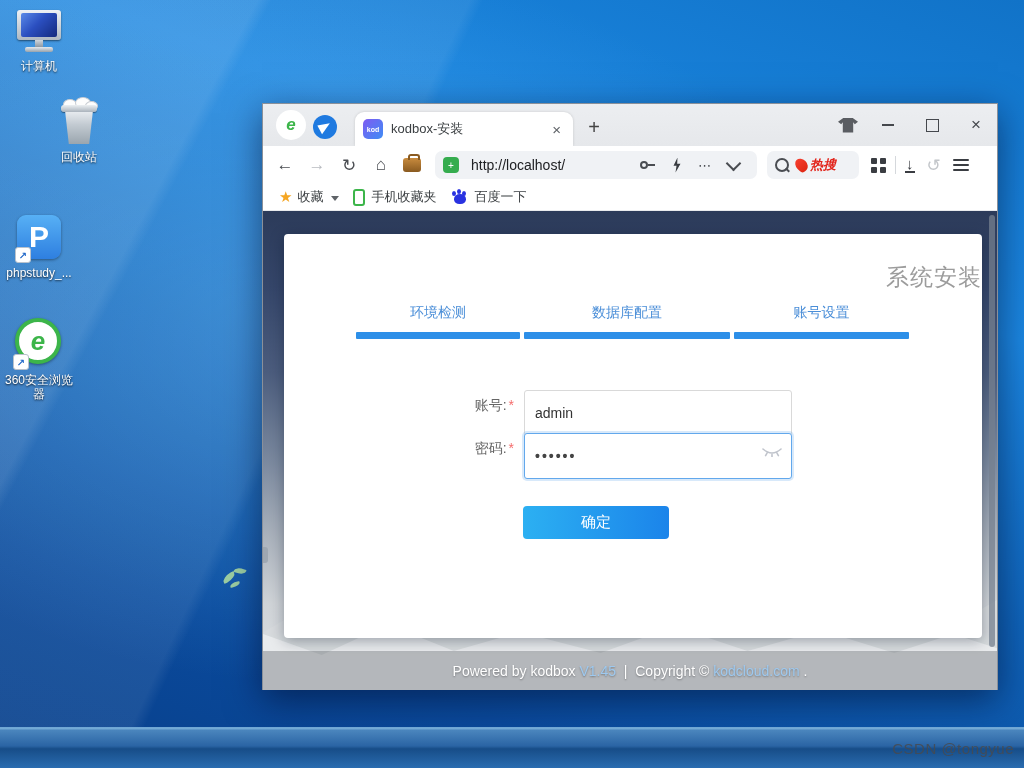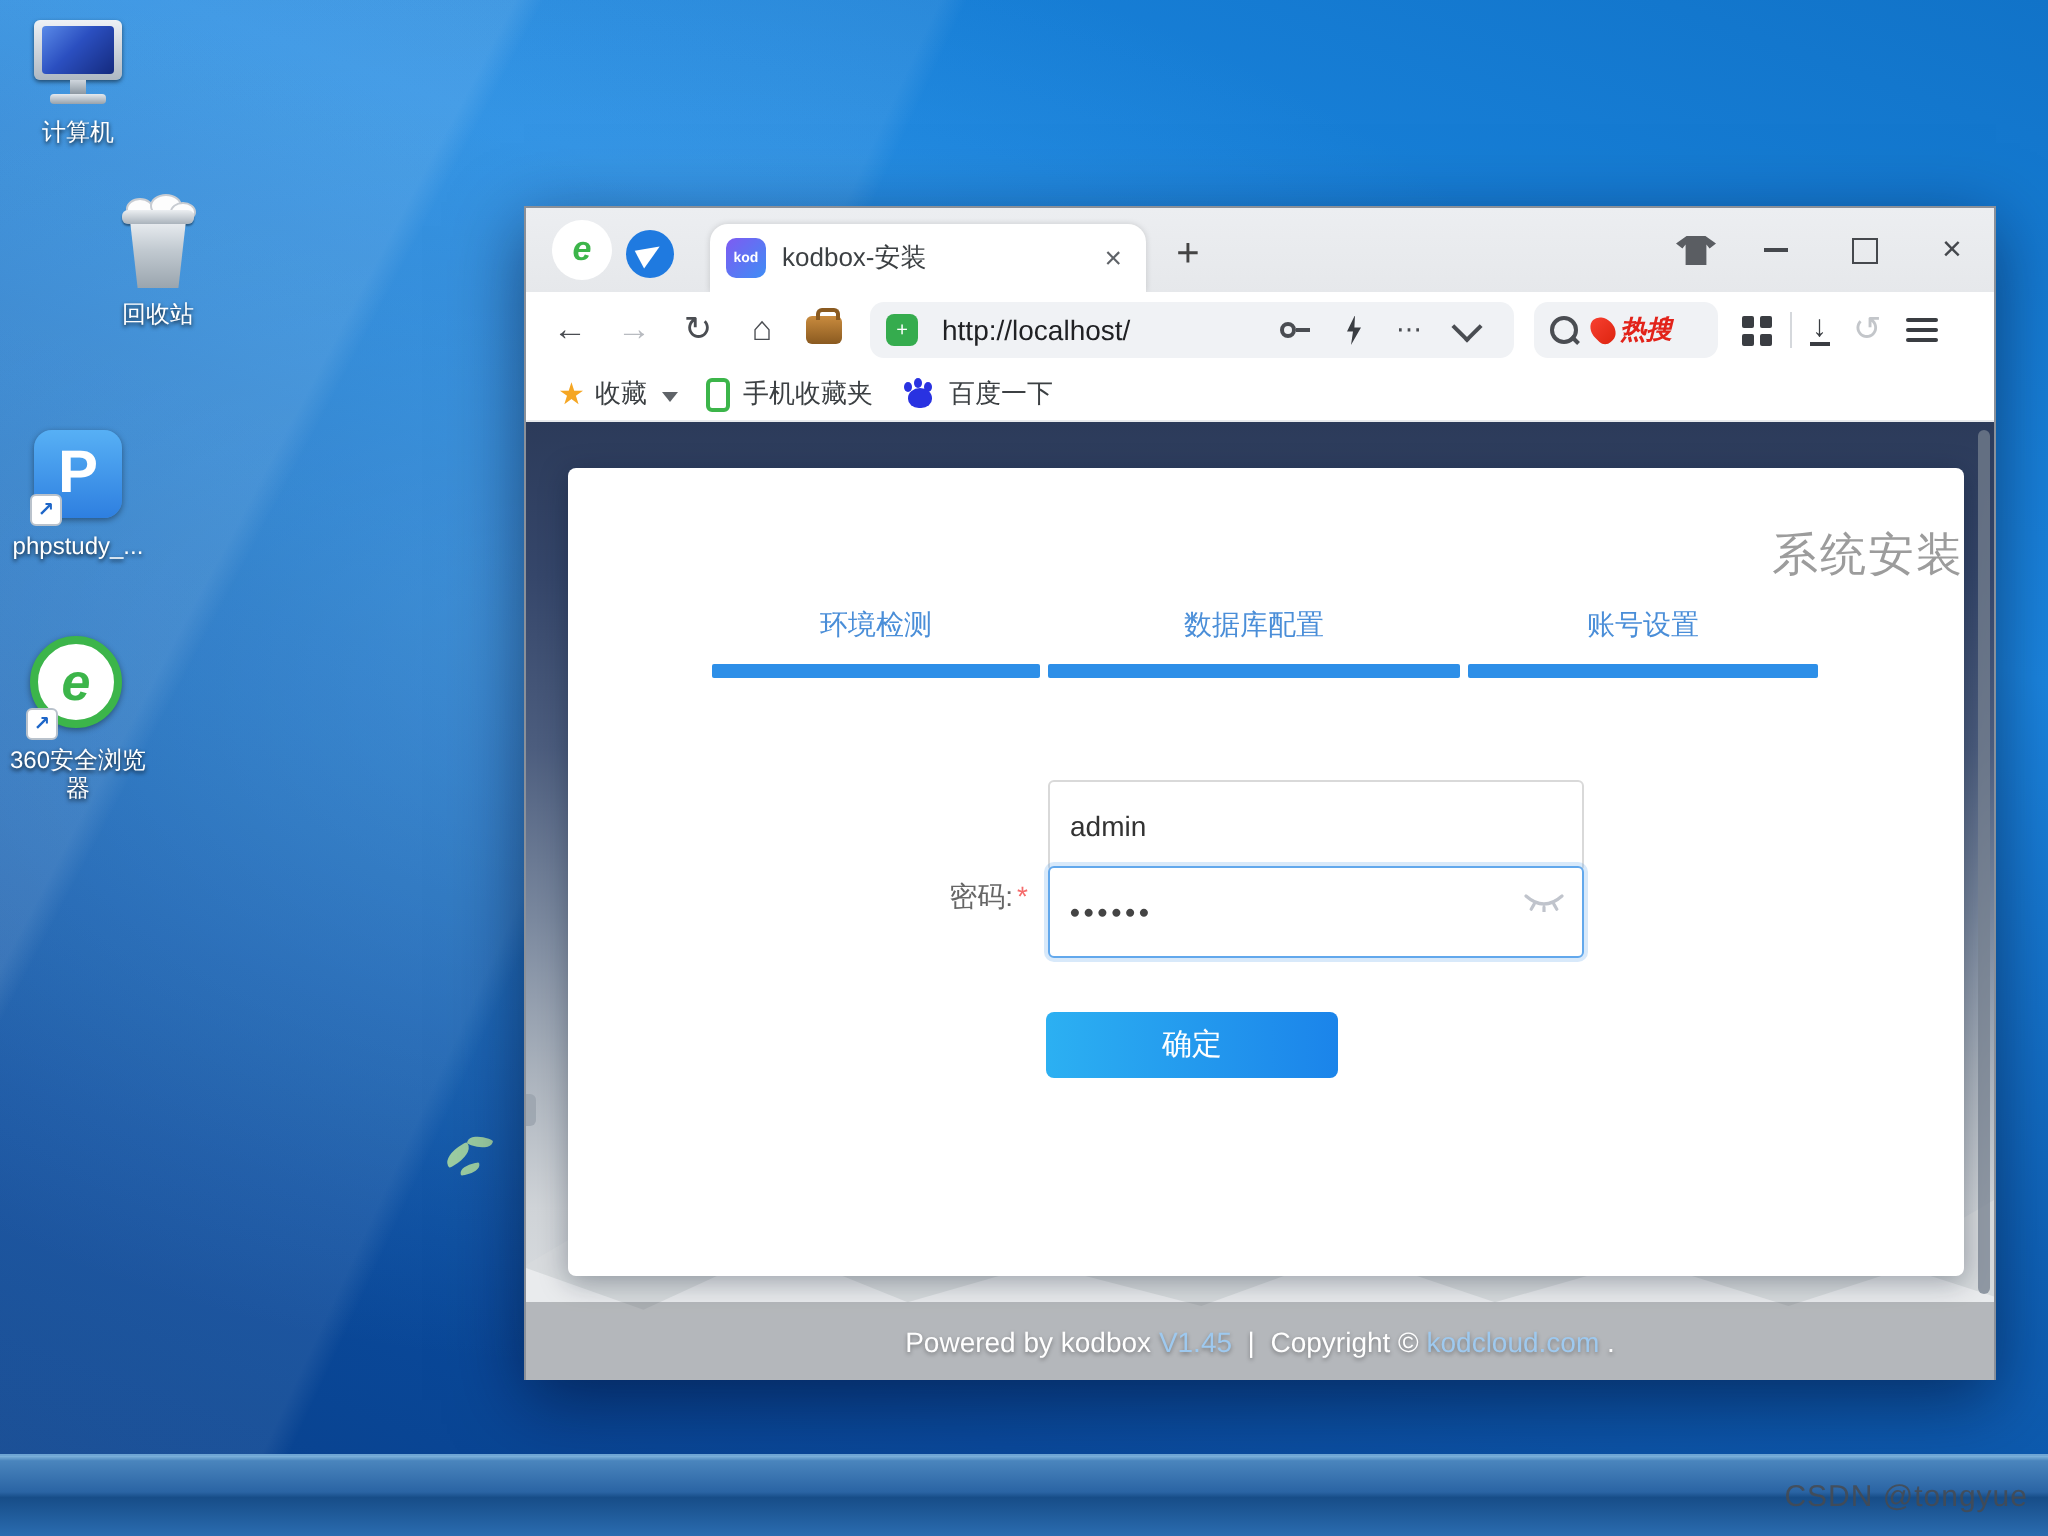--- a/index.html
+++ b/index.html
@@ -294,20 +294,21 @@
         <h1>系统安装</h1>
 
         <div class="step s0">环境检测</div>
         <div class="step s1">数据库配置</div>
         <div class="step s2">账号设置</div>
         <div class="bar b0"></div>
         <div class="bar b1"></div>
         <div class="bar b2"></div>
 
         <div class="frow r0">
+          <span class="flabel"><span>账号:</span><span class="req">*</span></span>
           <input class="fin" type="text" value="admin" style="">
         </div>
         <div class="frow r1">
           <span class="flabel"><span>密码:</span><span class="req">*</span></span>
           <input class="fin pwd focus" type="text" value="••••••" style="">
           <span class="eye">
             <svg width="20" height="10" viewBox="0 0 20 10">
                 <path d="M1 2 Q10 10 19 2 M5 6.2 L3.6 8.6 M10 7.6 L10 10 M15 6.2 L16.4 8.6" stroke="#c0c4cc" stroke-width="1.6" fill="none" stroke-linecap="round"></path>
               </svg>
           </span>

